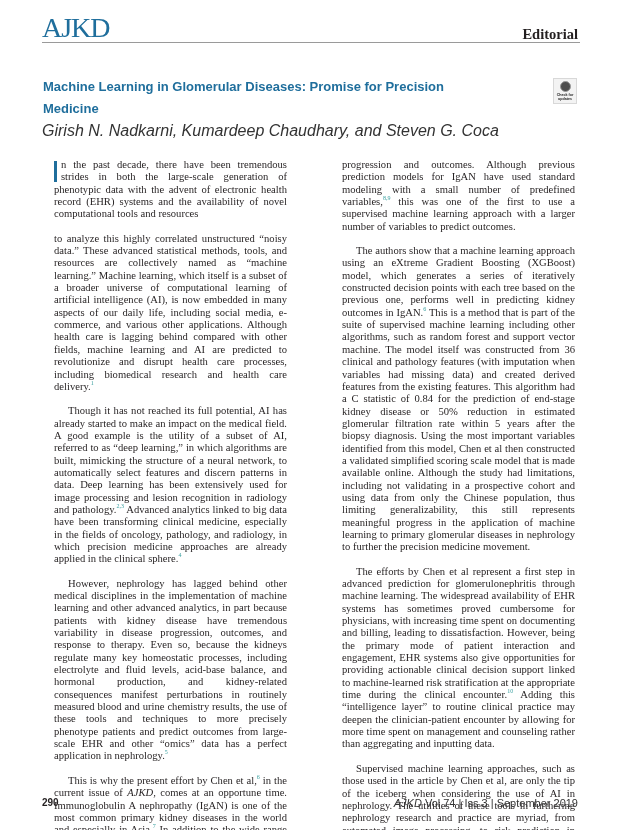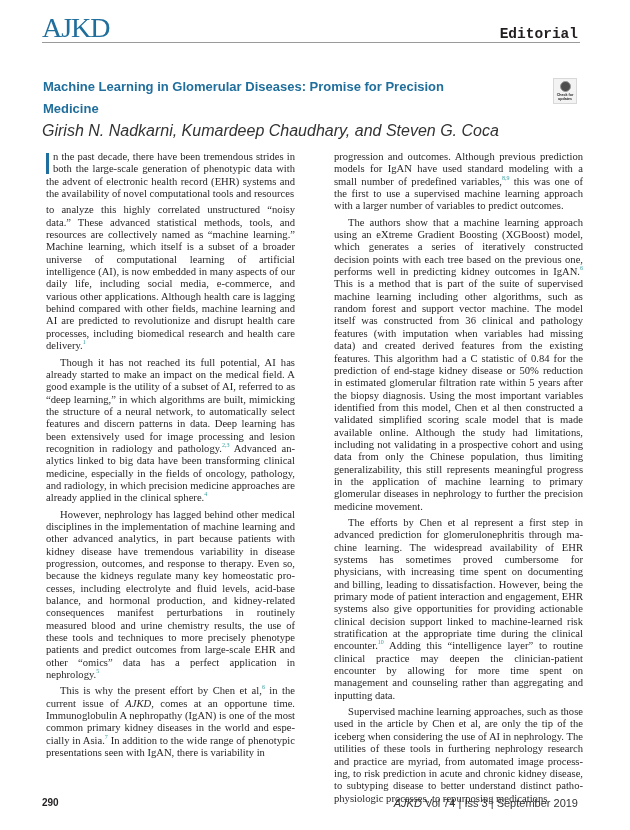--- a/index.html
+++ b/index.html
@@ -1,28 +1,28 @@
 <!DOCTYPE html>
 <html><head>
 <meta charset="utf-8">
 <style>
   html, body { margin: 0; padding: 0; background: #ffffff; }
   body { width: 630px; height: 830px; position: relative; overflow: hidden; font-family: "Liberation Serif", serif; color: #231f20; }
   .logo { position: absolute; left: 42px; top: 12px; font-family: "Liberation Serif", serif; font-size: 28px; color: #1f6e9c; letter-spacing: -1px; }
   .header-rule { position: absolute; left: 42px; right: 50px; top: 42px; height: 1px; background: #9a9a9a; }
-  .section-label { position: absolute; right: 52px; top: 26px; font-family: Liberation Mono, monospace; font-weight: bold; font-size: 14.5px; color: #231f20; }
+  .section-label { position: absolute; right: 52px; top: 26px; font-family: Liberation Serif, serif; font-weight: bold; font-size: 14.5px; color: #231f20; }
   .title { position: absolute; left: 42px; top: 75px; width: 430px; font-family: "Liberation Sans", sans-serif; font-weight: bold; font-size: 13px; line-height: 22px; color: #1f6e9c; margin: 1px; }
   .crossmark { position: absolute; left: 553px; top: 78px; width: 22px; height: 24px; border: 1px solid #d8d8d8; background: #f3f3f3; display: flex; flex-direction: column; align-items: center; }
   .crossmark .disc { width: 11px; height: 11px; border-radius: 50%; background: #4d4d4d; margin-top: 2px; border: 1px solid #999; box-sizing: border-box; }
   .crossmark .cm-text { font-family: "Liberation Sans", sans-serif; font-size: 3.6px; line-height: 4px; text-align: center; color: #222; font-weight: bold; margin-top: 1px; }
   .authors { position: absolute; left: 42px; top: 122px; font-family: "Liberation Sans", sans-serif; font-style: italic; font-size: 16px; color: #333; }
   .col { position: absolute; top: 147px; width: 257px; font-size: 10.6px; line-height: 12.35px; text-align: justify; hyphens: manual; }
   .col-left { left: 42px; }
   .col-right { left: 330px; }
-  .col p { margin: 4px; text-indent: 14px; }
+  .col p { margin: 12px; text-indent: 14px; }
   .col p.noindent { text-indent: 0; }
   .dropcap { display: inline-block; width: 3px; height: 21px; background: #1f6e9c; float: left; margin: 2px 4px 0 0; }
   .dropcap-hidden { position: absolute; opacity: 0; width: 1px; overflow: hidden; }
   .related { margin: 8px 0 8px 0; border-top: 2px solid #1f6e9c; border-bottom: 2px solid #1f6e9c; text-align: center; font-family: "Liberation Sans", sans-serif; font-weight: bold; font-size: 13px; color: #1f6e9c; padding: 5px 0 4px 0; cursor: pointer; }
   sup { font-size: 6px; color: #3aa0a0; line-height: 0; vertical-align: super; }
   .ital { font-style: italic; }
   .page-number { position: absolute; left: 42px; top: 797px; font-family: "Liberation Sans", sans-serif; font-weight: bold; font-size: 10px; }
   .footer-cite { position: absolute; right: 52px; top: 797px; font-family: "Liberation Sans", sans-serif; font-size: 11px; color: #333; }
   .footer-cite .jn { font-style: italic; }
 </style>

